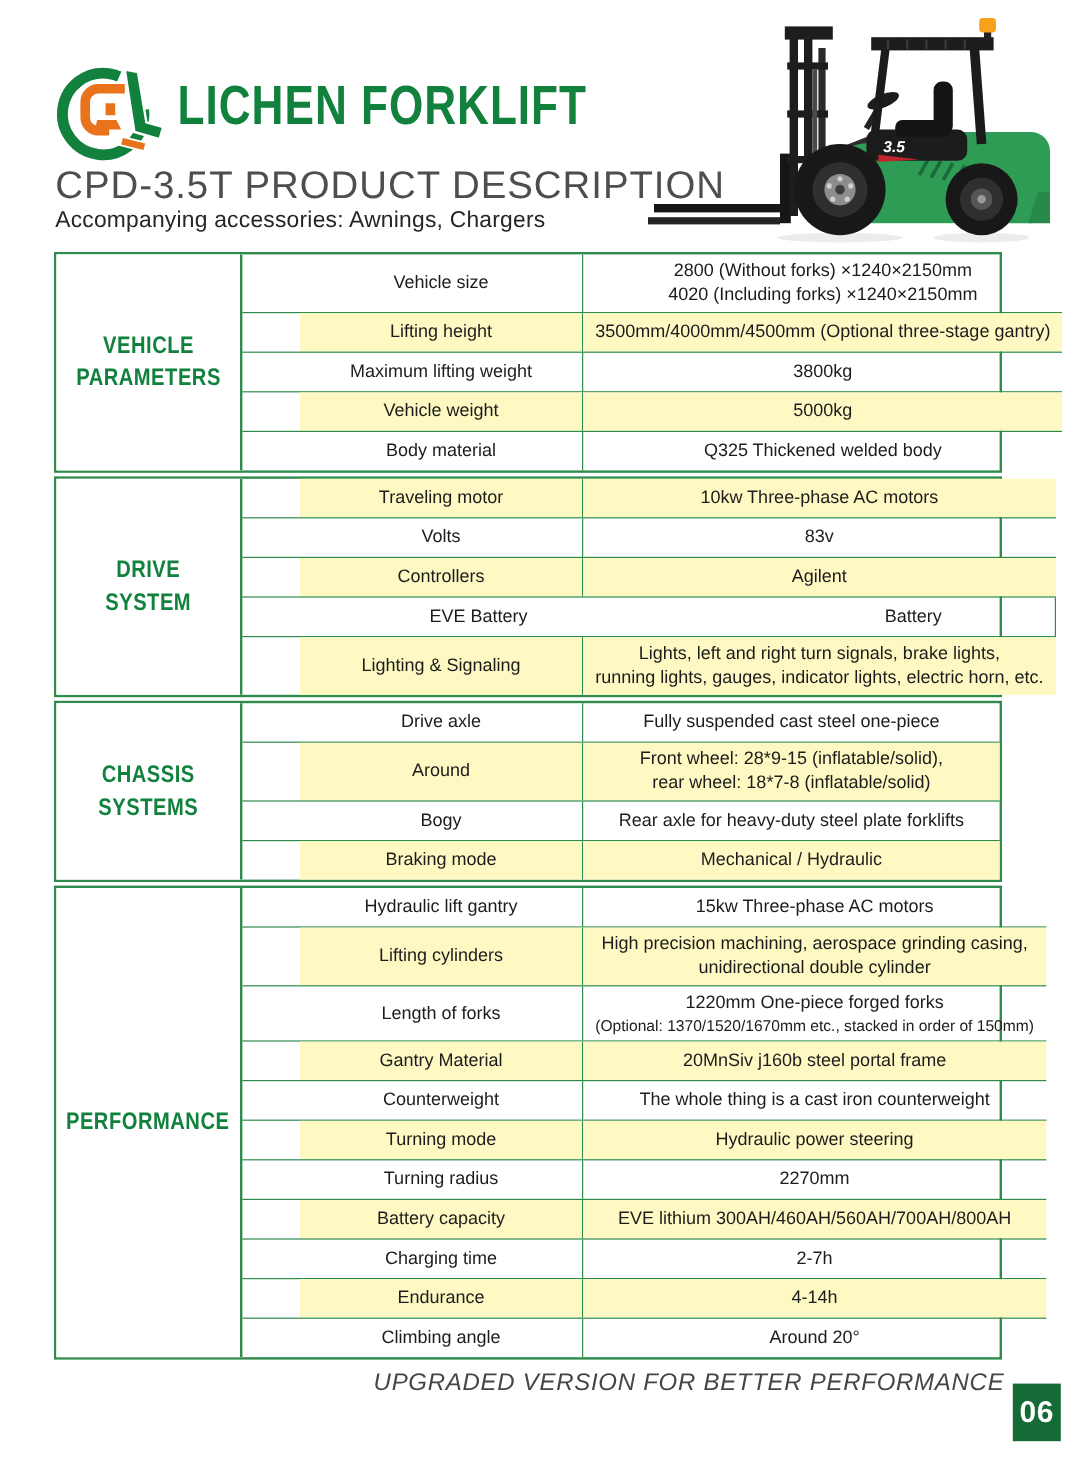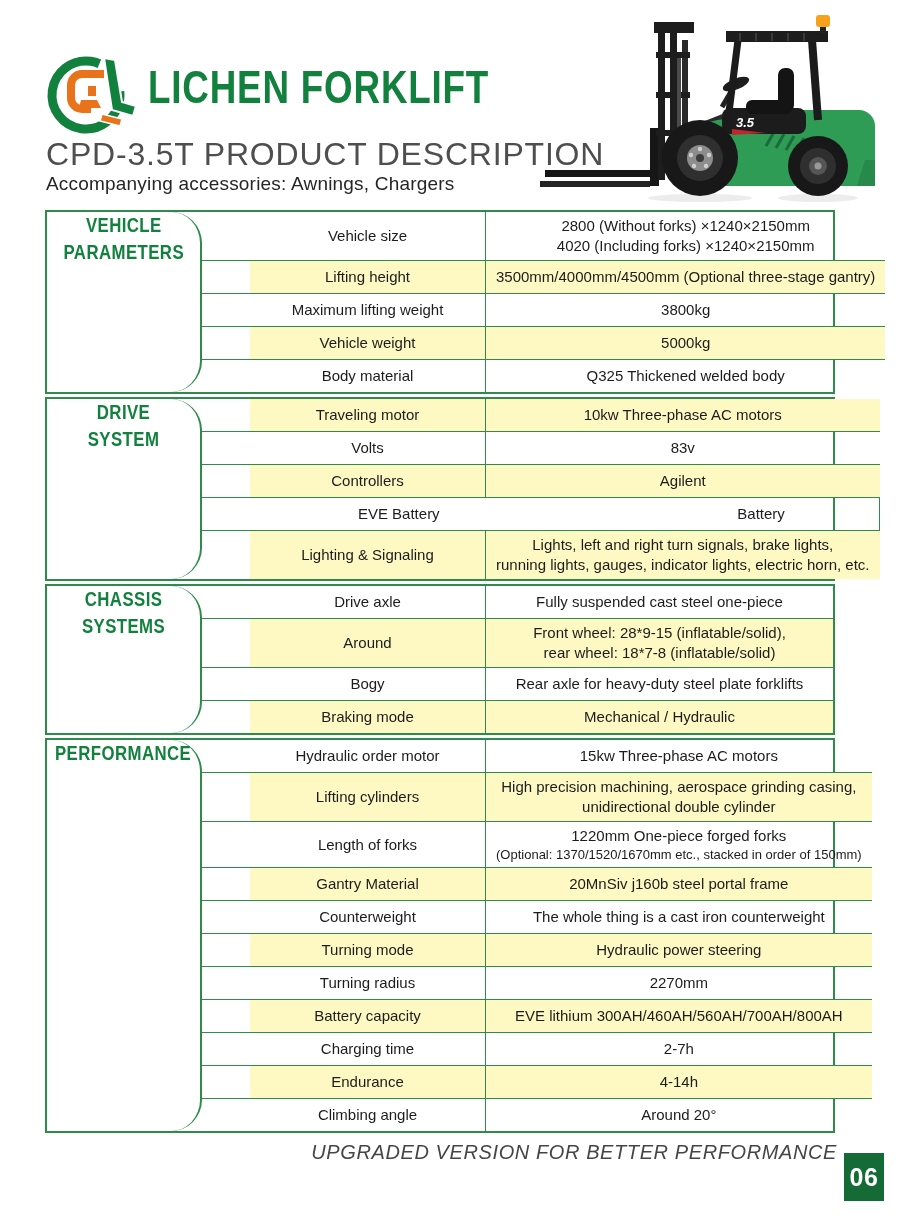--- a/index.html
+++ b/index.html
@@ -25,21 +25,21 @@
     font-size:19px; font-weight:400; color:#262626; letter-spacing:0.2px; white-space:nowrap;
   }
   .hero { position:absolute; left:540px; top:10px; }
 
   
   .spec-table { position:absolute; left:45px; top:210px; width:790px; }
   .section { display:flex; border:2px solid #2E8B4C; background:#fff; margin-top:3px; }
   .section:first-child { margin-top:0; }
   .sec-name {
     width:155px; border-right:2px solid #2E8B4C; flex-shrink:0;
-    display:flex; align-items:flex-start; justify-content:center; background:#fff;border-radius:31px;
+    display:flex; align-items:center; justify-content:center; background:#fff;
   }
   .sec-name span {
     display:inline-block; transform:scaleX(0.84); transform-origin:center;
     font-size:20px; font-weight:800; color:#12813E; text-align:center;
     line-height:27px; white-space:pre-line; letter-spacing:0.5px;
   }
   .rows { flex:1; display:flex; flex-direction:column; }
   .row { display:flex; border-top:1px solid #2E8B4C; }
   .row:first-child { border-top:none; }
   .cell {
@@ -282,21 +282,21 @@
             </div>
           </div>
         </div>
       </div>
       <div class="section">
         <div class="sec-name">
           <span>PERFORMANCE</span>
         </div>
         <div class="rows">
           <div class="row">
-            <div class="cell label-cell">Hydraulic order motor</div>
+            <div class="cell label-cell">Hydraulic lift gantry</div>
             <div class="cell value-cell">
               <div class="vline">15kw Three-phase AC motors</div>
             </div>
           </div>
           <div class="row tint">
             <div class="cell label-cell">Lifting cylinders</div>
             <div class="cell value-cell">
               <div class="vline">High precision machining, aerospace grinding casing,</div>
               <div class="vline">unidirectional double cylinder</div>
             </div>

